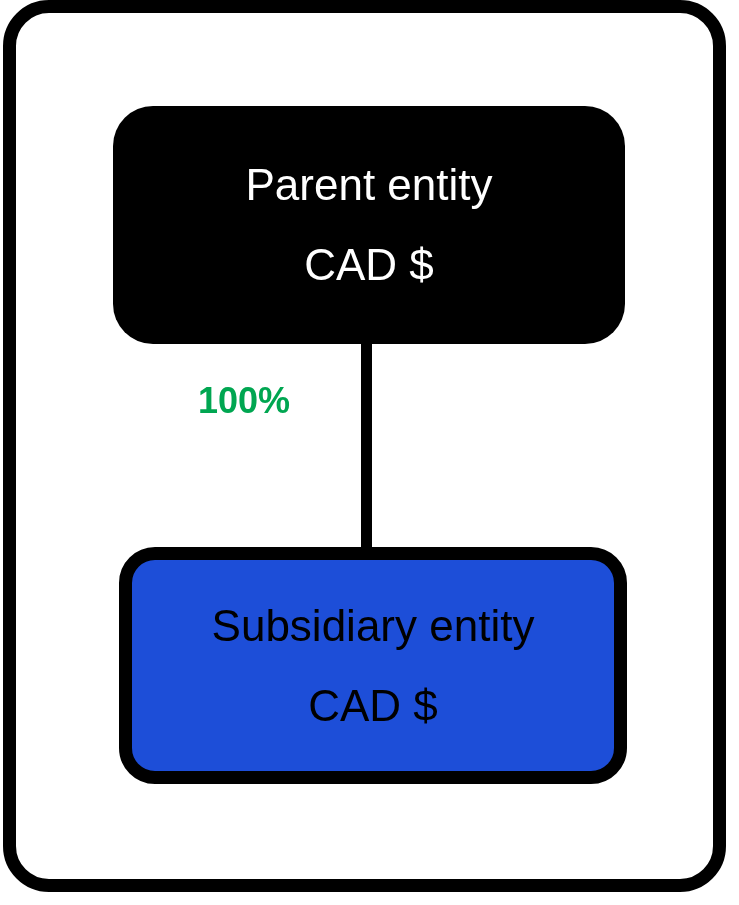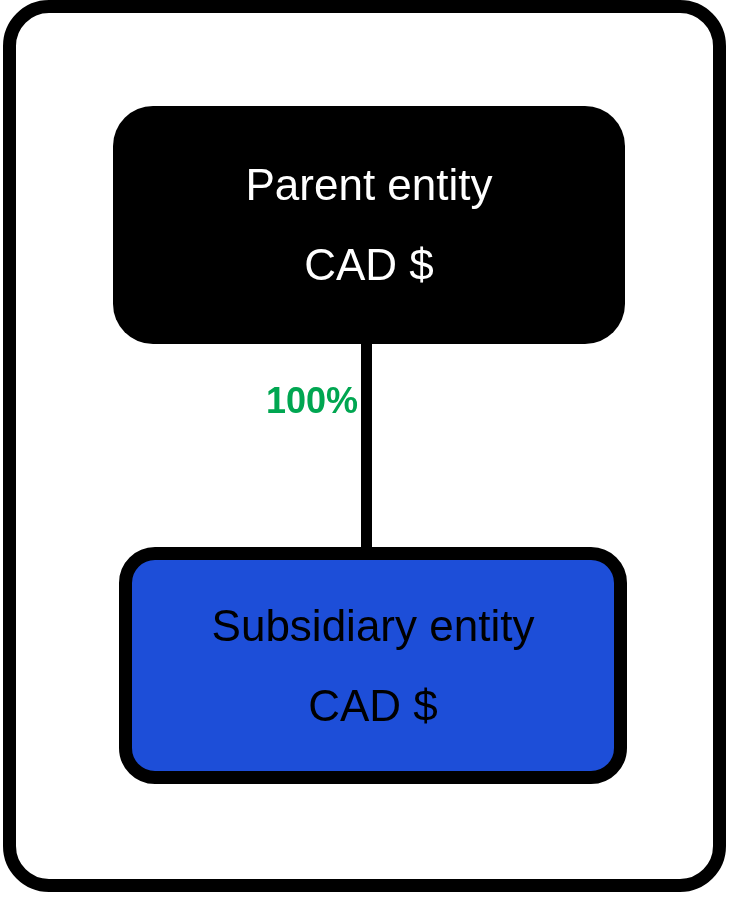--- a/index.html
+++ b/index.html
@@ -82,24 +82,24 @@
     font-weight: normal;
   }
 
   .entity-line.name {
     margin-bottom: 36px;
   }
 
   
   .ownership-label {
     position: absolute;
-    left: 182px;
+    left: 156px;
     top: 380px;
     width: 176px;
-    text-align: right;
+    text-align: center;
     font-size: 36px;
     font-weight: bold;
     color: #00a651;
     white-space: nowrap;
   }
 </style>
 </head>
 <body>
 
 <div id="diagram-canvas">

